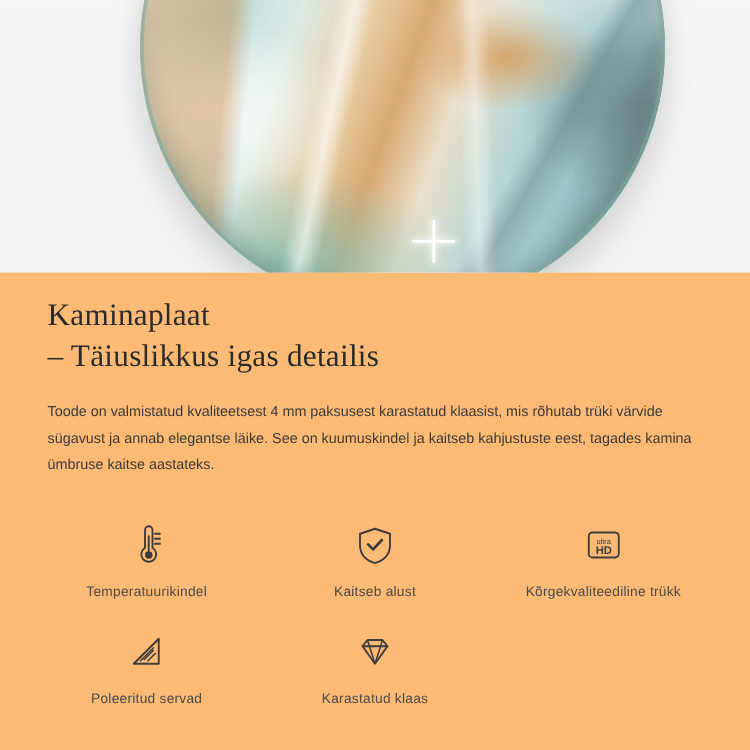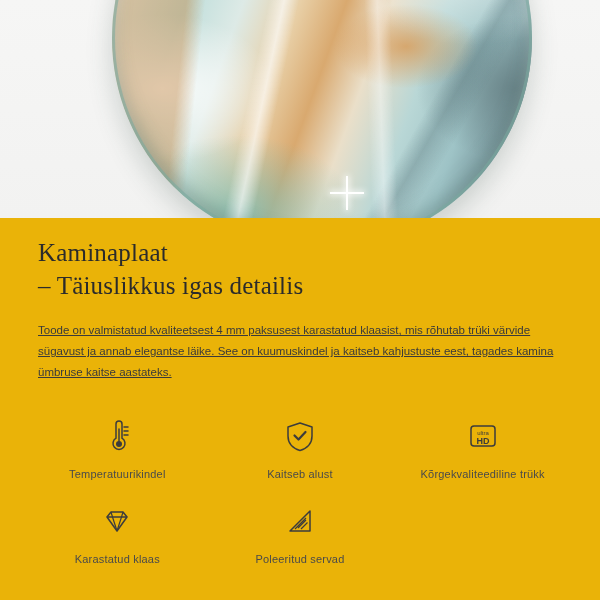--- a/index.html
+++ b/index.html
@@ -11,21 +11,21 @@
     height: 600px;
     background: #ffffff;
     font-family: "Liberation Sans", sans-serif;
     overflow: hidden;
   }
 
   .page {
     position: relative;
     width: 600px;
     height: 600px;
-    background: #eab308;
+    background: #fdba74;
     overflow: hidden;
   }
 
   
   .hero {
     position: relative;
     width: 600px;
     height: 218px;
     background: #f3f3f2;
     overflow: hidden;
@@ -145,21 +145,20 @@
   }
   .title .line2 { display: block; }
 
   .body-text {
     margin: 0;
     padding: 18px 38px 0 38px;
     font-size: 11.5px;
     line-height: 21px;
     color: #3a3a3a;
     max-width: 540px;
-    text-decoration: underline;
   }
 
   
   .features {
     display: grid;
     grid-template-columns: repeat(3, 1fr);
     row-gap: 18px;
     padding: 30px 26px 0 26px;
   }
   .feature {
@@ -243,35 +242,35 @@
             <text x="22" y="21" text-anchor="middle" font-family="Liberation Sans, sans-serif" font-size="6" fill="#3c3c3c">ultra</text>
             <text x="22" y="29.5" text-anchor="middle" font-family="Liberation Sans, sans-serif" font-size="9" font-weight="bold" fill="#3c3c3c">HD</text>
           </svg>
         </div>
         <div class="feature-label">Kõrgekvaliteediline trükk</div>
       </div>
 
       <div class="feature">
         <div class="feature-icon">
           <svg width="44" height="44" viewBox="0 0 44 44">
+            <path d="M12 32h20V12z" fill="none" stroke="#3c3c3c" stroke-width="1.5" stroke-linejoin="round"></path>
+            <path d="M20 29l8-8M23 30l6.5-6.5M17 30l11-11" stroke="#3c3c3c" stroke-width="1.2" fill="none"></path>
+          </svg>
+        </div>
+        <div class="feature-label">Poleeritud servad</div>
+      </div>
+
+      <div class="feature">
+        <div class="feature-icon">
+          <svg width="44" height="44" viewBox="0 0 44 44">
             <path d="M12 18h20l-10 14z" fill="none" stroke="#3c3c3c" stroke-width="1.5" stroke-linejoin="round"></path>
             <path d="M12 18l4-5h12l4 5" fill="none" stroke="#3c3c3c" stroke-width="1.5" stroke-linejoin="round"></path>
             <path d="M16 13l2 5-? " fill="none"></path>
             <path d="M16 13l1.5 5M28 13l-1.5 5M17.5 18L22 32M26.5 18L22 32" fill="none" stroke="#3c3c3c" stroke-width="1.2"></path>
           </svg>
         </div>
         <div class="feature-label">Karastatud klaas</div>
       </div>
 
-      <div class="feature">
-        <div class="feature-icon">
-          <svg width="44" height="44" viewBox="0 0 44 44">
-            <path d="M12 32h20V12z" fill="none" stroke="#3c3c3c" stroke-width="1.5" stroke-linejoin="round"></path>
-            <path d="M20 29l8-8M23 30l6.5-6.5M17 30l11-11" stroke="#3c3c3c" stroke-width="1.2" fill="none"></path>
-          </svg>
-        </div>
-        <div class="feature-label">Poleeritud servad</div>
-      </div>
-
 
     </div>
   </div>
 </div>
 
 </body></html>

